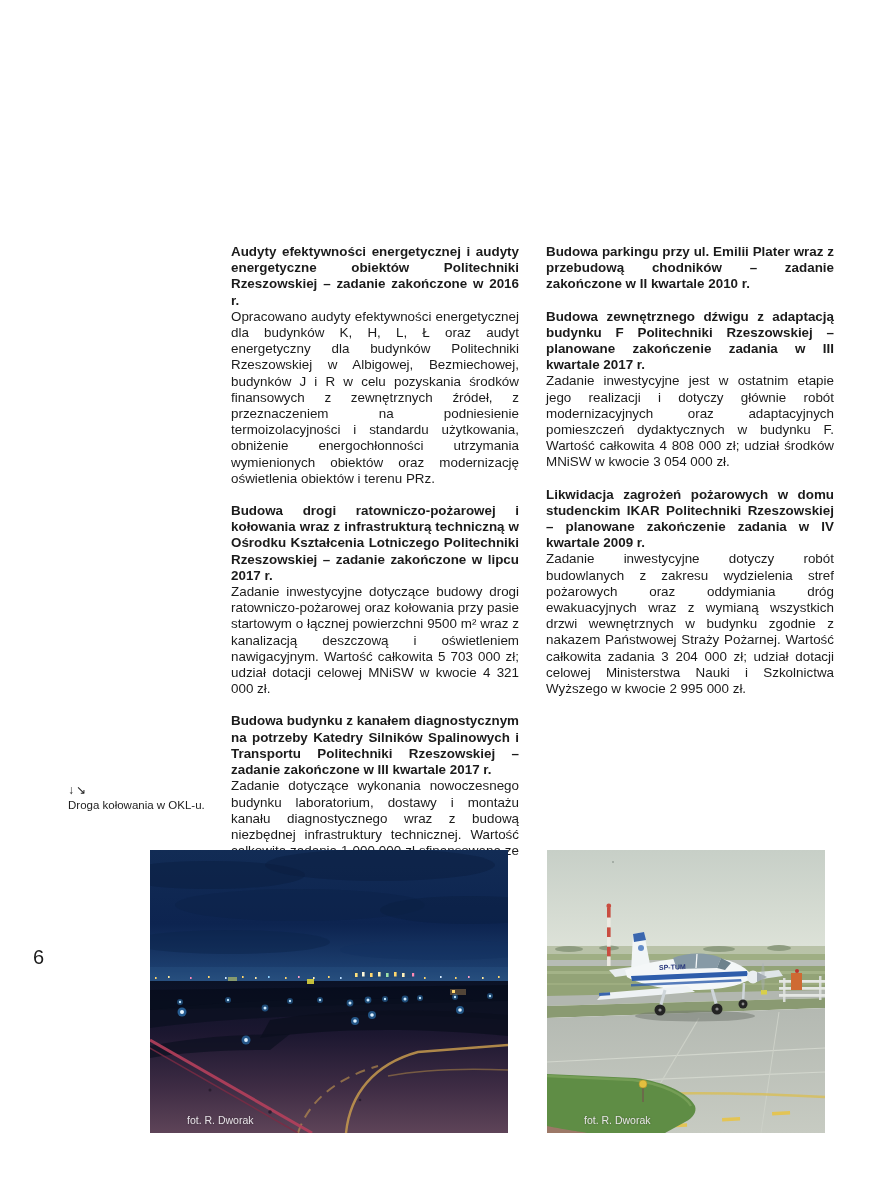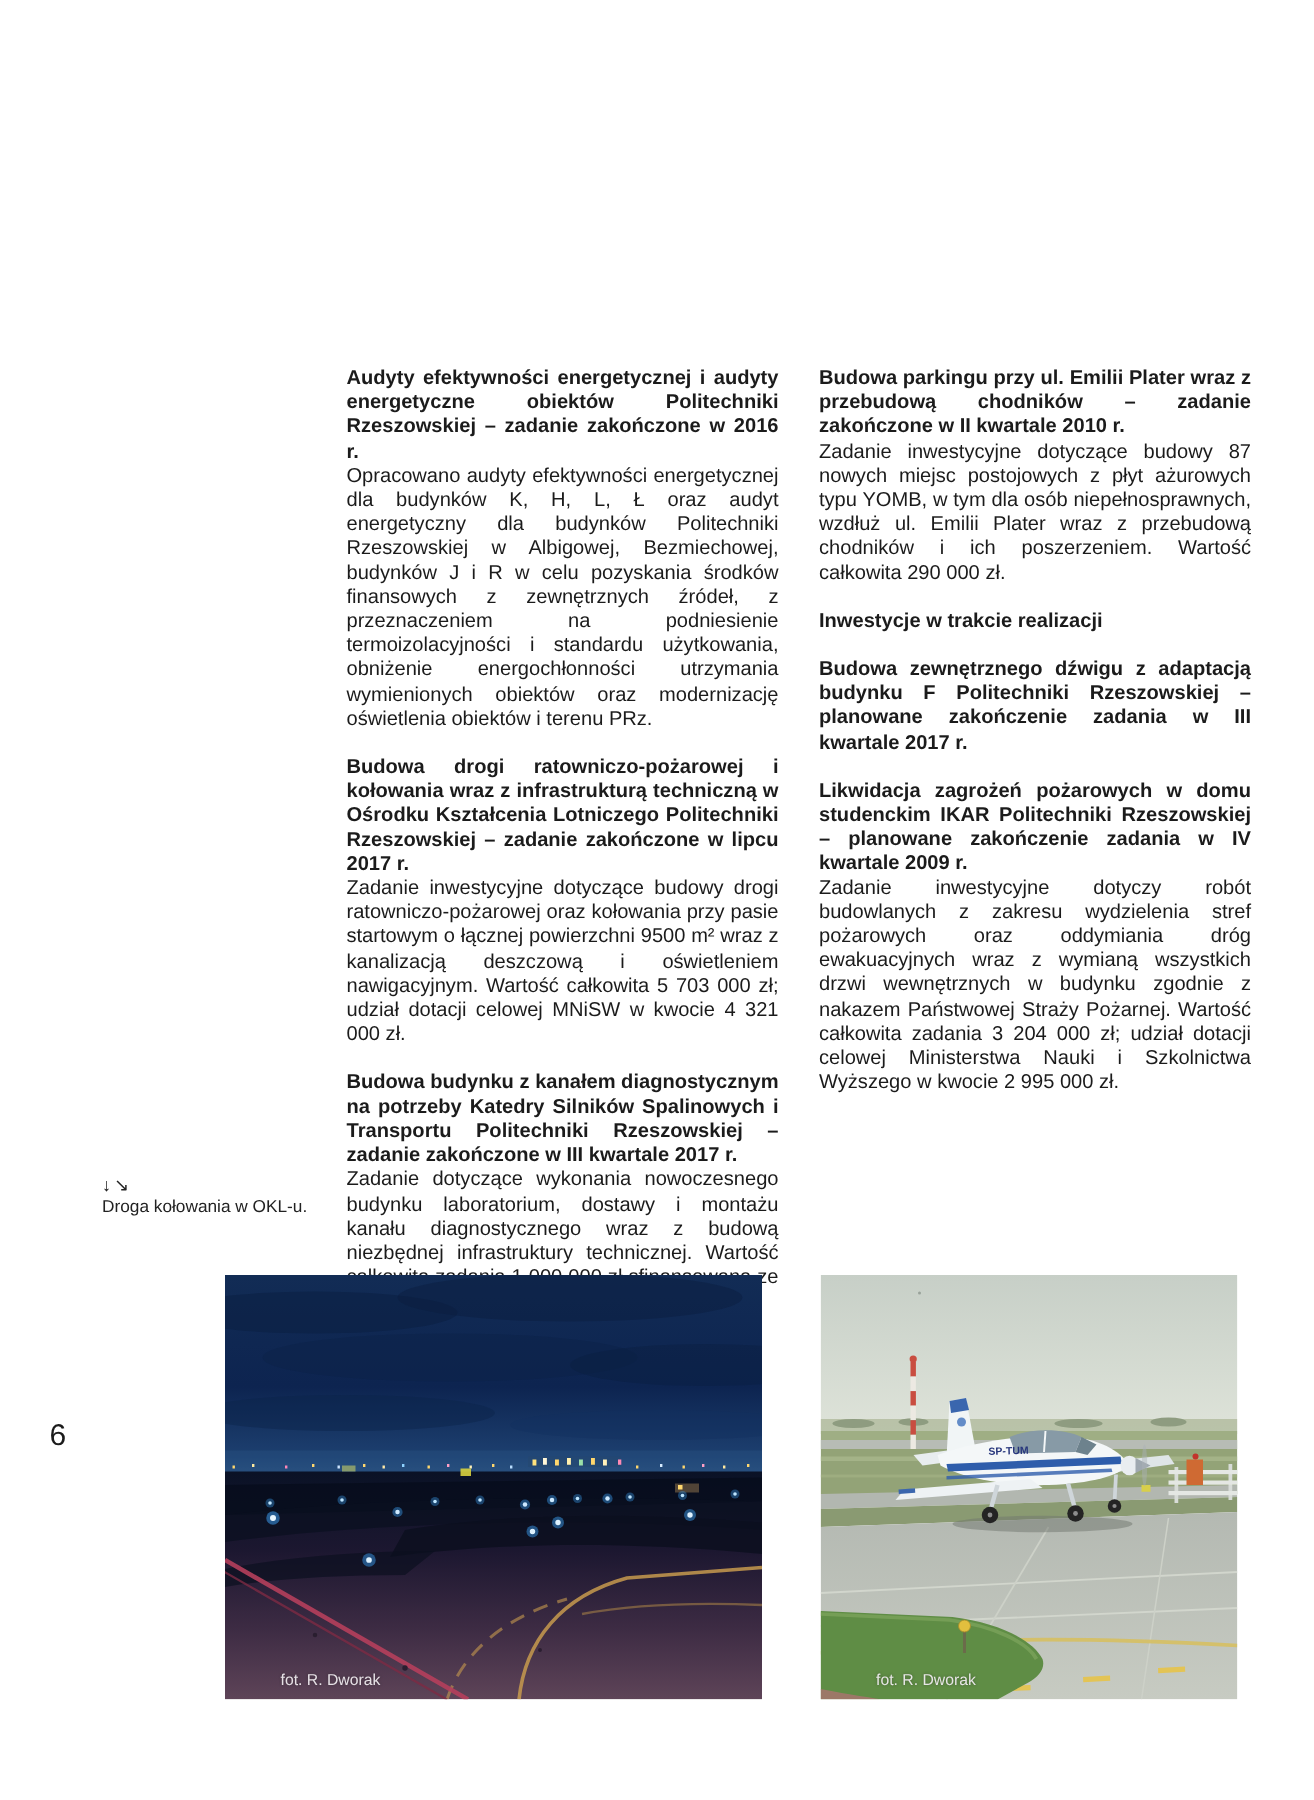--- a/index.html
+++ b/index.html
@@ -46,28 +46,24 @@
     </div>
     <div class="block">
       <p class="h">Budowa budynku z kanałem diagnostycznym na potrzeby Katedry Silników Spalinowych i Transportu Politechniki Rzeszowskiej – zadanie zakończone w III kwartale 2017 r.</p>
       <p class="b">Zadanie dotyczące wykonania nowoczesnego budynku laboratorium, dostawy i montażu kanału diagnostycznego wraz z budową niezbędnej infrastruktury technicznej. Wartość całkowita zadania 1 000 000 zł sfinansowana ze środków własnych uczelni.</p>
     </div>
   </section>
 
   <section class="col">
     <div class="block">
       <p class="h">Budowa parkingu przy ul. Emilii Plater wraz z przebudową chodników – zadanie zakończone w II kwartale 2010 r.</p>
-      <p class="b">Zadanie inwestycyjne dotyczące budowy 87 nowych miejsc postojowych z płyt ażurowych typu YOMB, w tym dla osób niepełnosprawnych, wzdłuż ul. Emilii Plater wraz z przebudową chodników i ich poszerzeniem. Wartość całkowita 290 000 zł.</p>
-    </div>
-    <div class="block">
-      <p class="h">Inwestycje w trakcie realizacji</p>
-      <p class="b"></p>
     </div>
     <div class="block">
       <p class="h">Budowa zewnętrznego dźwigu z adaptacją budynku F Politechniki Rzeszowskiej – planowane zakończenie zadania w III kwartale 2017 r.</p>
+      <p class="b">Zadanie inwestycyjne jest w ostatnim etapie jego realizacji i dotyczy głównie robót modernizacyjnych oraz adaptacyjnych pomieszczeń dydaktycznych w budynku F. Wartość całkowita 4 808 000 zł; udział środków MNiSW w kwocie 3 054 000 zł.</p>
     </div>
     <div class="block">
       <p class="h">Likwidacja zagrożeń pożarowych w domu studenckim IKAR Politechniki Rzeszowskiej – planowane zakończenie zadania w IV kwartale 2009 r.</p>
       <p class="b">Zadanie inwestycyjne dotyczy robót budowlanych z zakresu wydzielenia stref pożarowych oraz oddymiania dróg ewakuacyjnych wraz z wymianą wszystkich drzwi wewnętrznych w budynku zgodnie z nakazem Państwowej Straży Pożarnej. Wartość całkowita zadania 3 204 000 zł; udział dotacji celowej Ministerstwa Nauki i Szkolnictwa Wyższego w kwocie 2 995 000 zł.</p>
     </div>
   </section>
 </main>
 
 <figure class="photo photo-left">
   <svg viewBox="0 0 358 283" preserveAspectRatio="none" aria-hidden="true">

